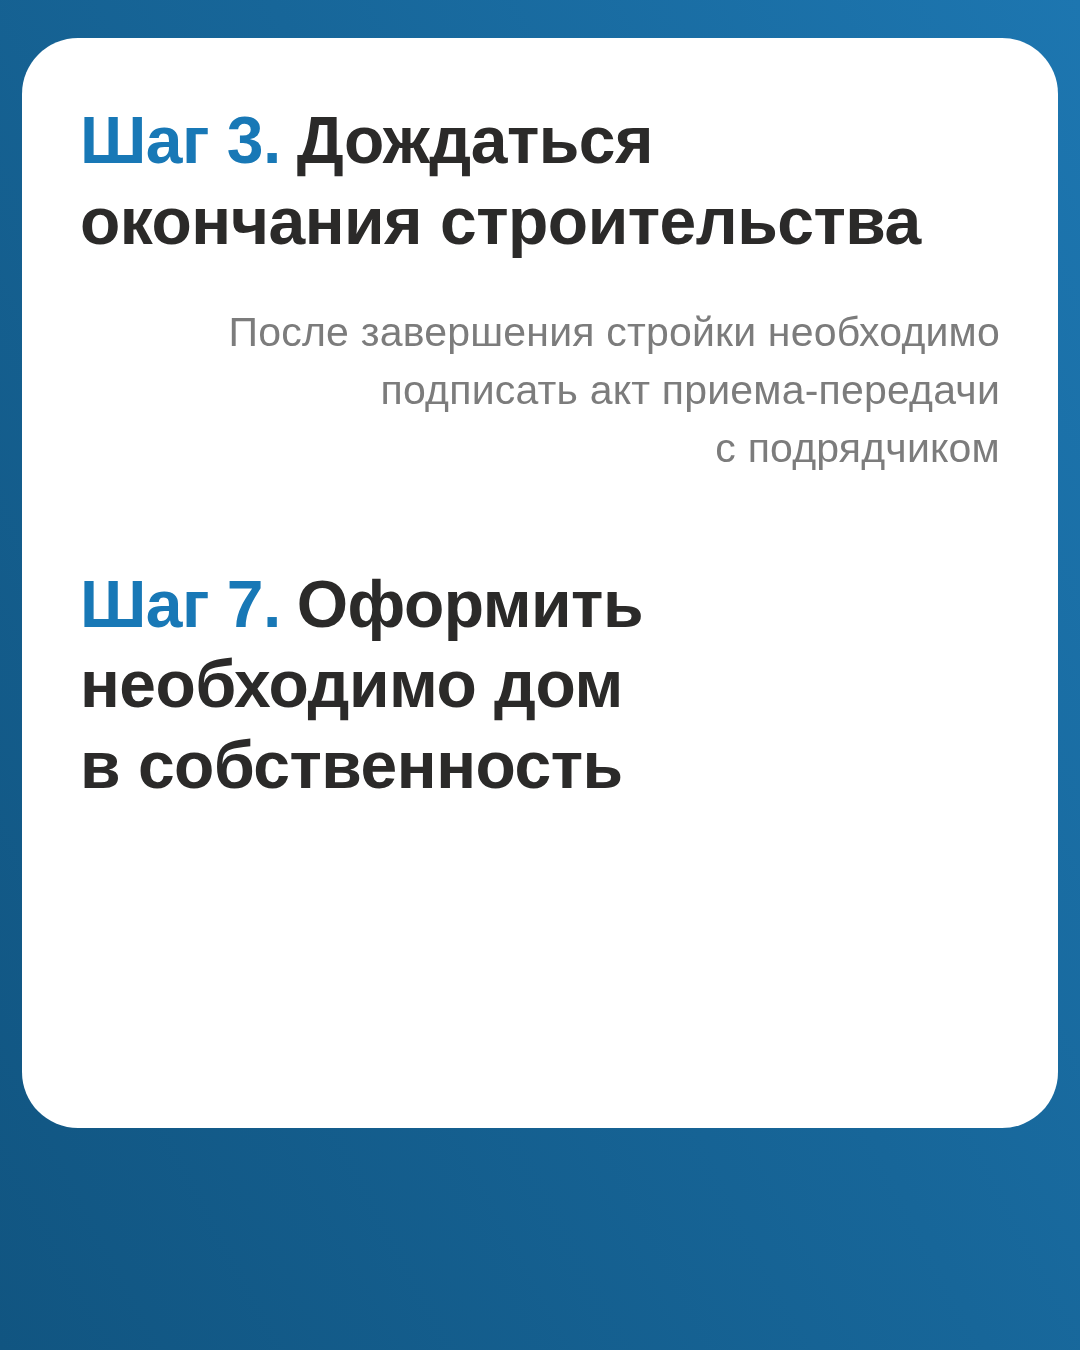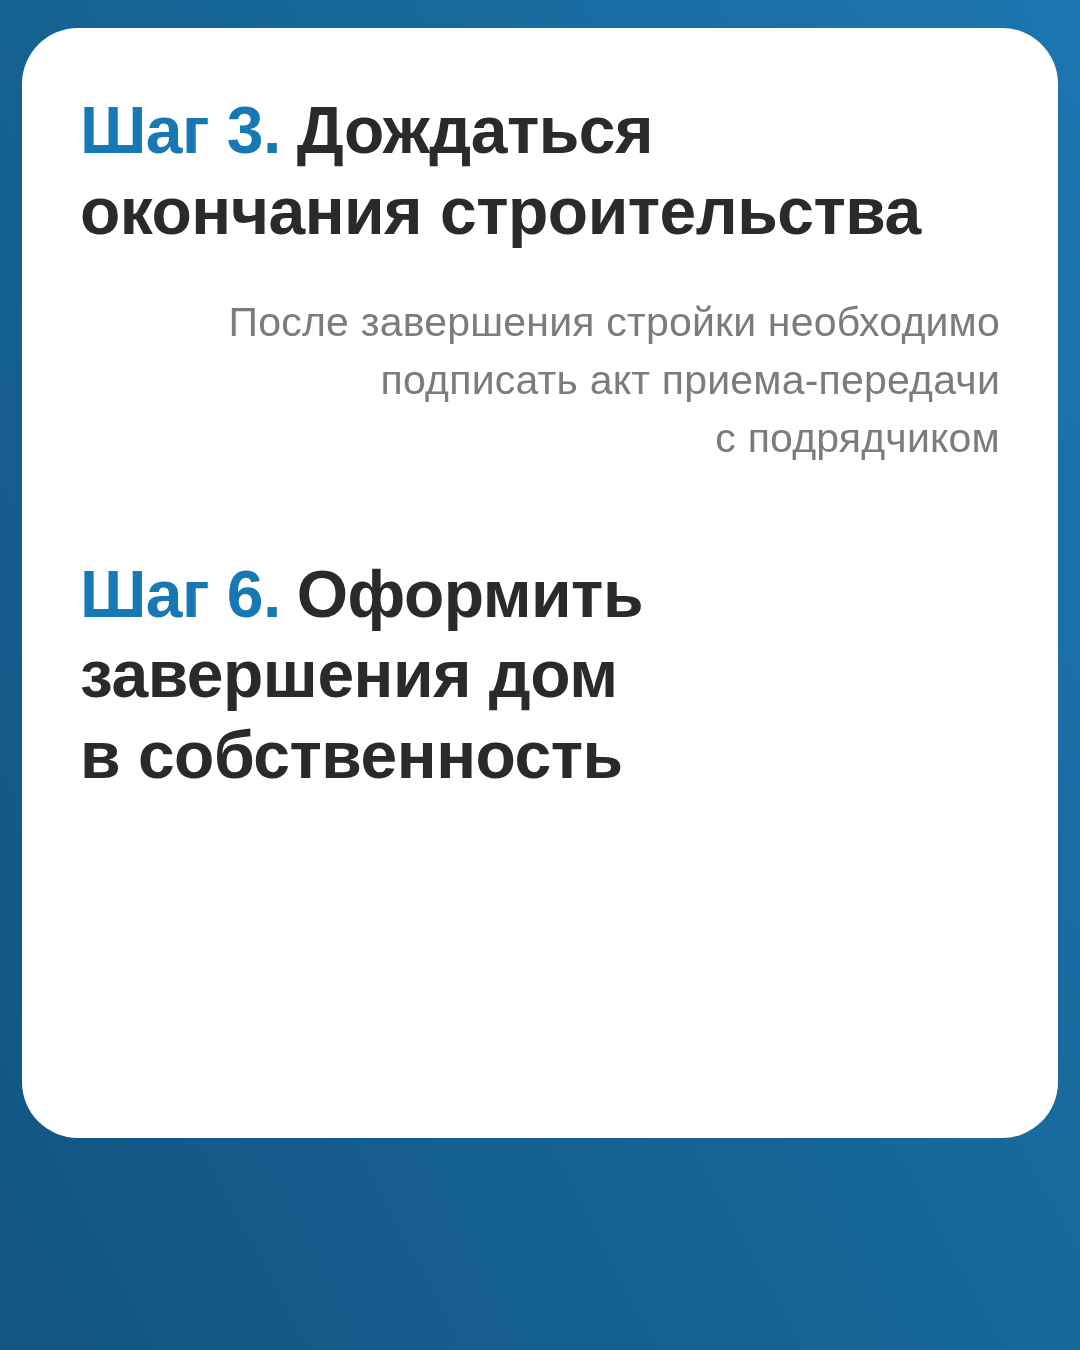--- a/index.html
+++ b/index.html
@@ -12,21 +12,21 @@
   }
   *{box-sizing:border-box;margin:0;padding:0;}
   html,body{width:1080px;height:1350px;}
   body{
     font-family:"Liberation Sans","DejaVu Sans",sans-serif;
     background:linear-gradient(62deg,var(--bg-start) 0%,#176699 55%,var(--bg-end) 100%);
     overflow:hidden;
   }
   .frame{
     width:1080px;height:1166px;
-    padding:28px 22px;
+    padding:38px 22px;
   }
   .card{
     width:100%;height:100%;
     background:var(--card-bg);
     border-radius:56px;
     padding:62px 58px 60px 58px;
   }
   .section{margin-bottom:86px;}
   .step-heading{
     font-size:66px;
@@ -61,19 +61,19 @@
 
     <div class="section">
       <h1 class="step-heading"><span class="step-label">Шаг 3.</span><span class="step-title">Дождаться
 окончания строительства</span></h1>
       <p class="step-body">После завершения стройки необходимо
 подписать акт приема-передачи
 с подрядчиком</p>
     </div>
 
     <div class="section">
-      <h1 class="step-heading"><span class="step-label">Шаг 6.</span><span class="step-title">Оформить
-завершения дом
+      <h1 class="step-heading"><span class="step-label">Шаг 7.</span><span class="step-title">Оформить
+необходимо дом
 в собственность</span></h1>
     </div>
 
   </div>
 </div>
 
 </body></html>

